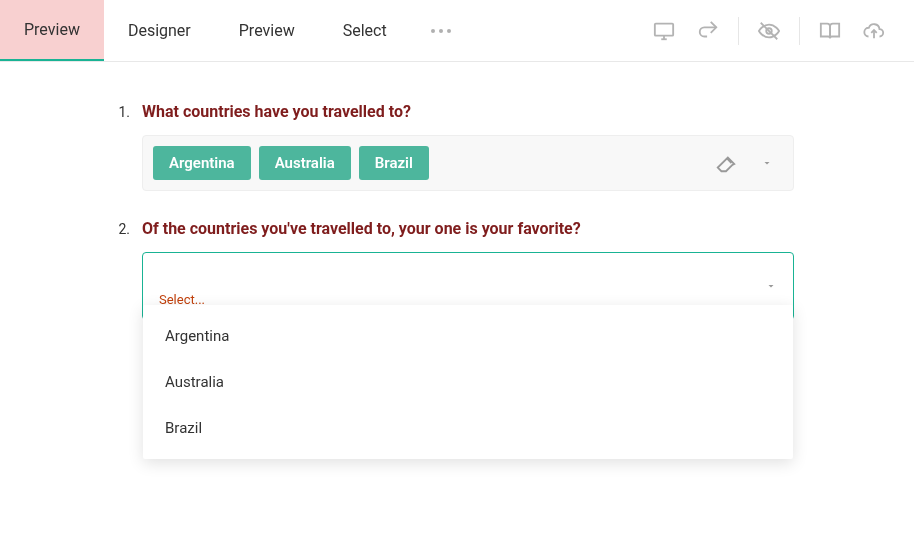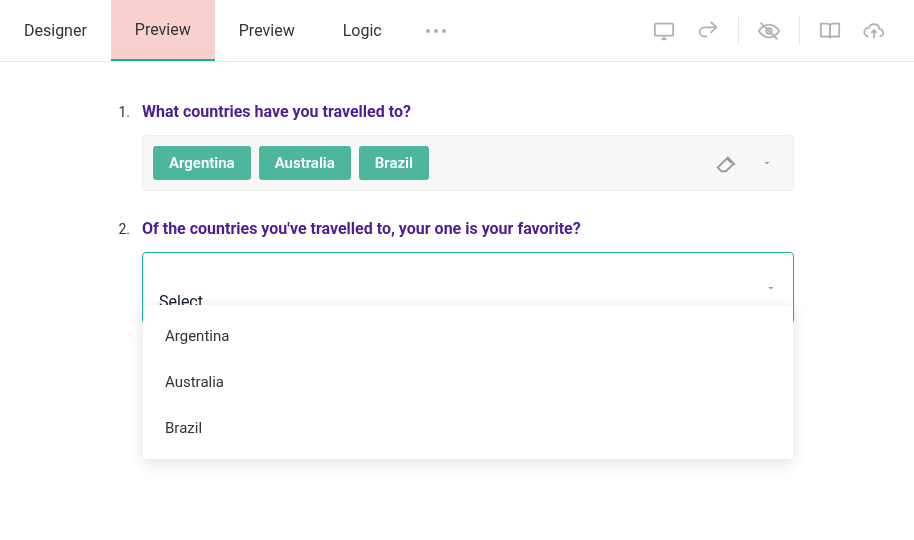--- a/index.html
+++ b/index.html
@@ -79,21 +79,21 @@
       font-size: 14px;
       color: #333;
       padding-top: 2px;
       min-width: 18px;
       text-align: right;
     }
     .qbody { flex: 1; }
     .qtitle {
       font-size: 16px;
       font-weight: 700;
-      color: #4c1d95;
+      color: #7f1d1d;
       margin-bottom: 14px;
     }
     .tag-input {
       display: flex;
       align-items: center;
       background: #f8f8f8;
       border: 1px solid #eee;
       border-radius: 4px;
       padding: 10px 10px;
       gap: 8px;
@@ -122,22 +122,22 @@
     .select-input {
       display: flex;
       align-items: center;
       border: 1.5px solid #19b394;
       border-radius: 4px;
       padding: 12px 16px;
       cursor: pointer;
       position: relative;
     }
     .select-placeholder {
-      color: #0f172a;
-      font-size: 16px;
+      color: #c2410c;
+      font-size: 13px;
       flex: 1;
       margin-top: 27px;
     }
     .select-caret { color: #999; }
     .dropdown {
       position: absolute;
       top: 52px;
       left: 0; right: 0;
       background: #fff;
       border-radius: 2px;
@@ -151,31 +151,31 @@
       color: #333;
       cursor: pointer;
     }
     .qbody-rel { position: relative; }
   </style>
 </head>
 <body>
 
 <div class="toolbar">
   <div class="tabs">
+    <div class="tab active">
+      <span>Preview</span>
+    </div>
     <div class="tab">
       <span>Designer</span>
     </div>
-    <div class="tab active">
-      <span>Preview</span>
-    </div>
     <div class="tab">
       <span>Preview</span>
     </div>
     <div class="tab">
-      <span>Logic</span>
+      <span>Select</span>
     </div>
     <div class="more-btn">
       <span class="dot"></span>
       <span class="dot"></span>
       <span class="dot"></span>
     </div>
   </div>
   <div class="toolbar-spacer"></div>
   <div class="toolbar-icons">
     <div class="tb-icon">

